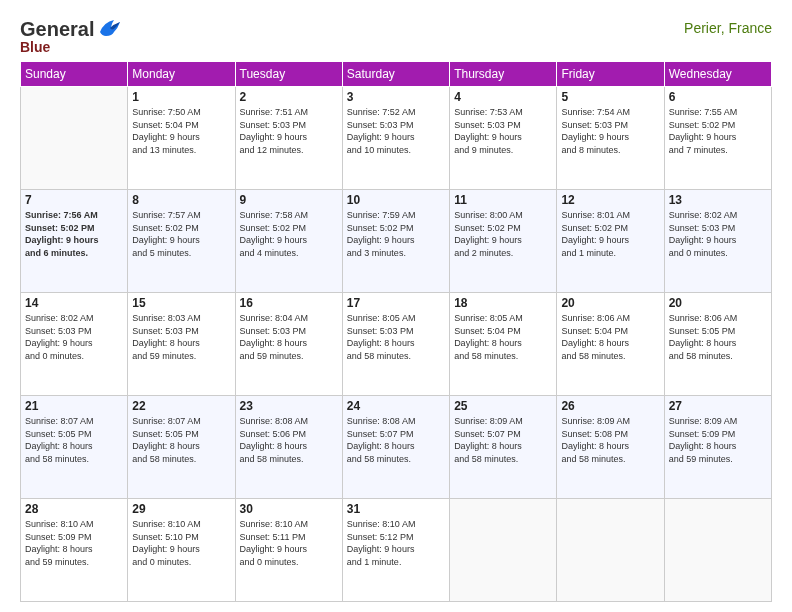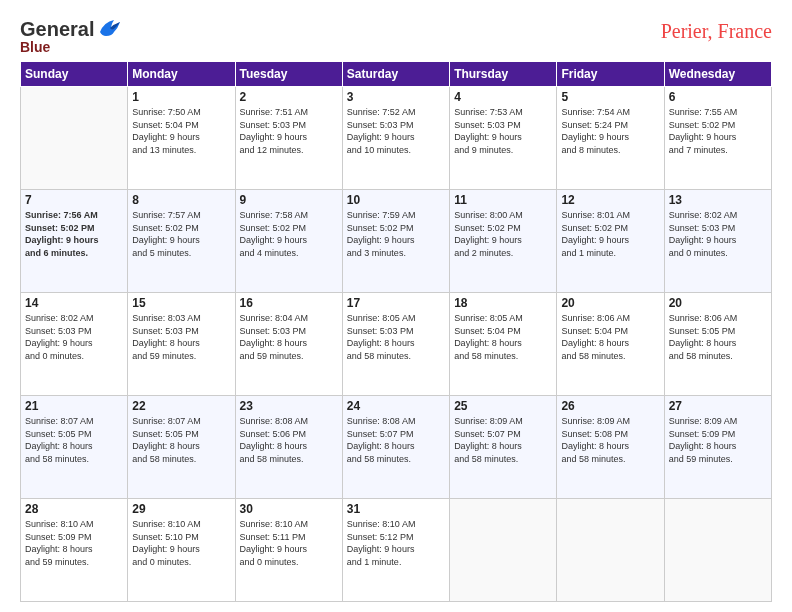--- a/index.html
+++ b/index.html
@@ -31,36 +31,35 @@
     .title-block {
       text-align: right;
     }
     .month-year {
       font-size: 32px;
       font-weight: bold;
       color: #222;
       line-height: 1.1;
     }
     .location {
-      font-size: 20px;
-      color: #ef4444;
+      font-size: 14px;
+      color: #4d7c0f;
       margin-top: 2px;
-      font-family: Liberation Serif, serif;
     }
     .calendar {
       flex: 1;
       border-collapse: collapse;
       width: 100%;
       table-layout: fixed;
     }
     .calendar th {
-      background: #4c1d95;
+      background: #a21caf;
       color: #fff;
       font-size: 12px;
-      font-weight: bold;
+      font-weight: normal;
       padding: 5px 4px;
       text-align: left;
       border: 1px solid #fff;
     }
     .calendar td {
       border: 1px solid #ccc;
       vertical-align: top;
       padding: 3px 4px;
       font-size: 9.5px;
       color: #333;
@@ -147,21 +146,21 @@
           <td>
             <span class="day-num">4</span>
             <div class="day-info" style="white-space: pre-line;">Sunrise: 7:53 AM
 Sunset: 5:03 PM
 Daylight: 9 hours
 and 9 minutes.</div>
           </td>
           <td>
             <span class="day-num">5</span>
             <div class="day-info" style="white-space: pre-line;">Sunrise: 7:54 AM
-Sunset: 5:24 PM
+Sunset: 5:03 PM
 Daylight: 9 hours
 and 8 minutes.</div>
           </td>
           <td>
             <span class="day-num">6</span>
             <div class="day-info" style="white-space: pre-line;">Sunrise: 7:55 AM
 Sunset: 5:02 PM
 Daylight: 9 hours
 and 7 minutes.</div>
           </td>

